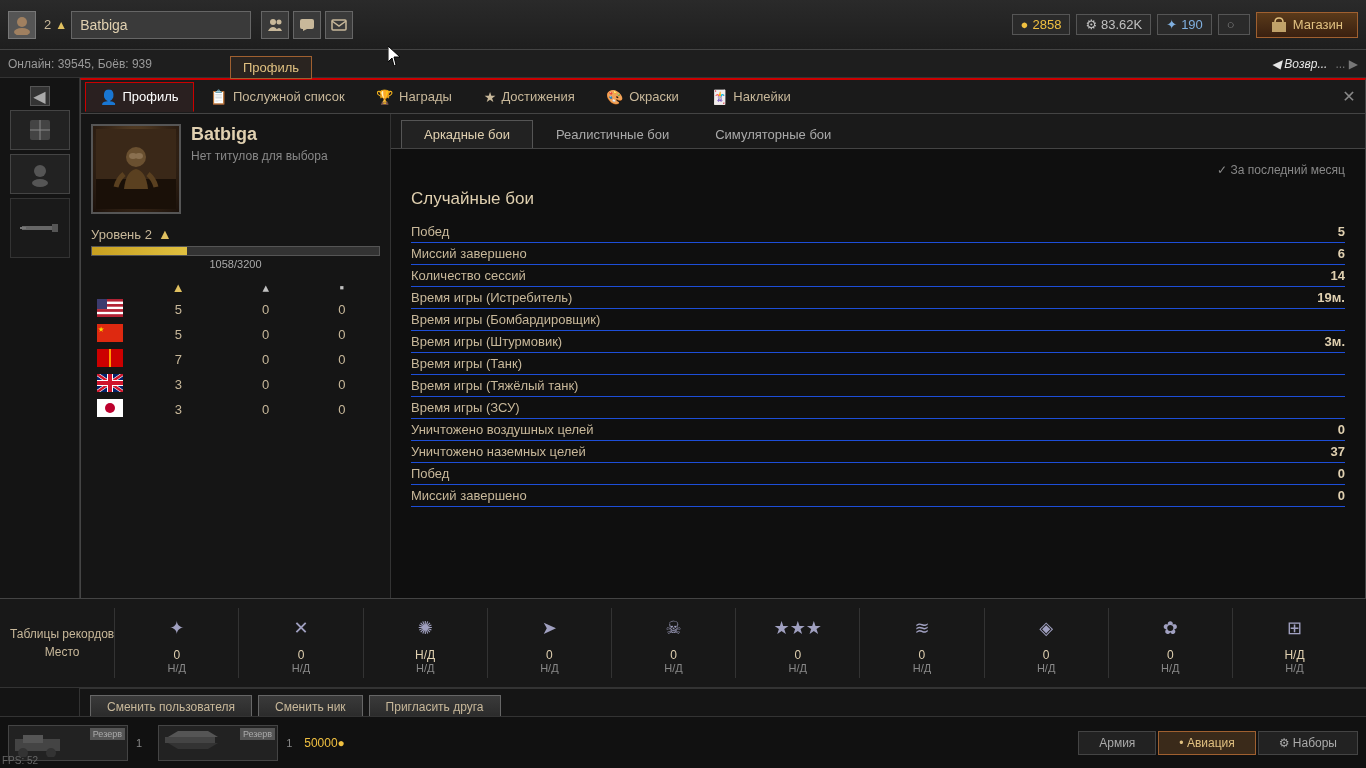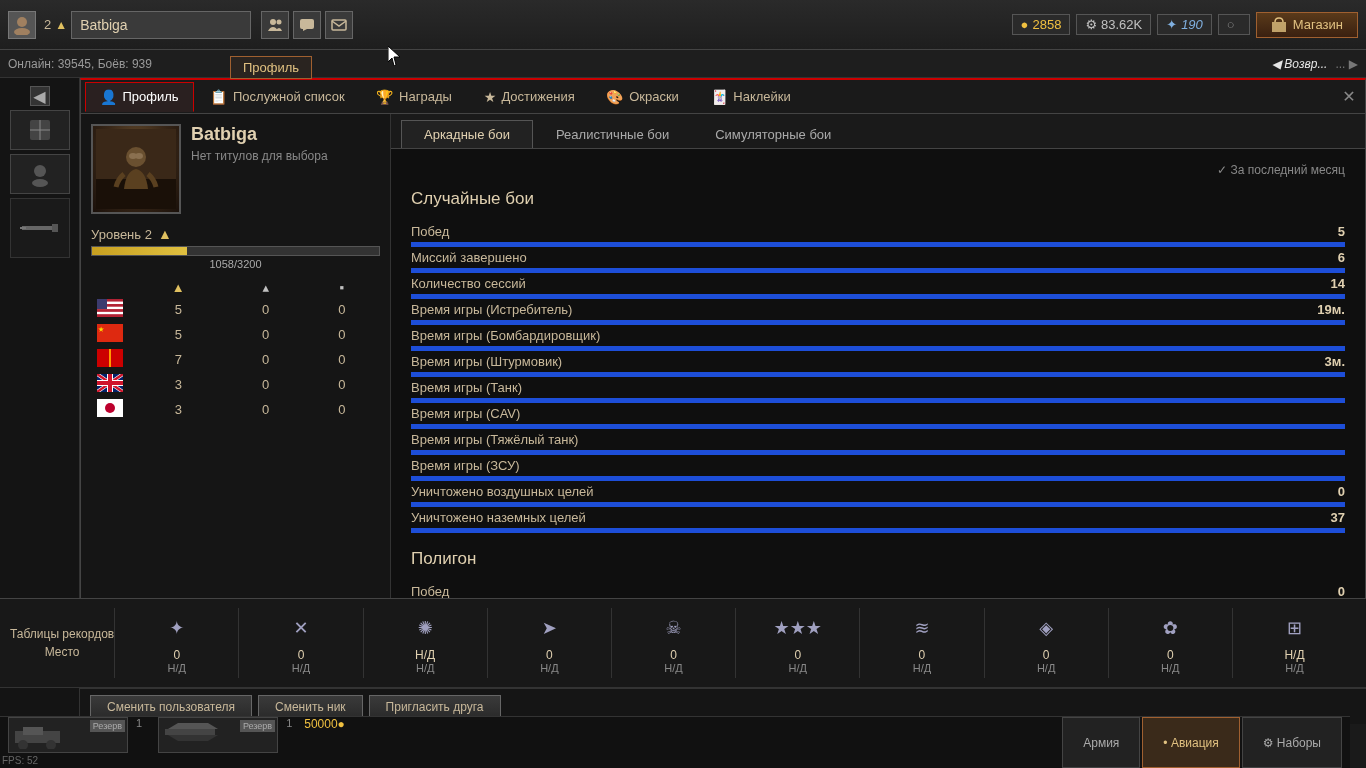--- a/index.html
+++ b/index.html
@@ -289,21 +289,21 @@
     .stats-section-title {
       font-size: 17px;
       color: #e0d0b0;
       margin: 8px 0 12px;
     }
     .stats-row {
       display: flex;
       justify-content: space-between;
       align-items: center;
       padding: 3px 0;
-      border-bottom: 5px solid #1d4ed8;
+      border-bottom: 1px solid #1d4ed8;
       font-size: 13px;
     }
     .stats-label { color: #c8b89a; }
     .stats-value { color: #e0d0b0; font-weight: bold; min-width: 60px; text-align: right; }
     .period-indicator {
       text-align: right;
       font-size: 12px;
       color: #888;
       padding: 4px 0;
     }
@@ -364,25 +364,25 @@
       color: #c8b89a;
       font-size: 12px;
       padding: 4px 16px;
       cursor: pointer;
       white-space: nowrap;
     }
 
     
     .bottom-bar {
       position: absolute;
-      bottom: 0; left: 0; right: 16px;
+      bottom: 0; left: 0; right: 0;
       height: 52px;
       background: #111;
       border-top: 1px solid #333;
-      display: flex; 
+      display: flex; align-items: center;
       padding: 0 8px; gap: 4px;
     }
     .vehicle-slot {
       height: 36px; width: 120px;
       background: #222;
       border: 1px solid #444;
       display: flex; align-items: center;
       padding: 2px 4px;
       font-size: 10px;
       color: #888;
@@ -520,21 +520,21 @@
     <div class="currency-item">
       <span style="color:#f0c040;">●</span>
       <span style="color:#f0c040;">2858</span>
     </div>
     <div class="currency-item">
       <span style="color:#c0c0c0;">⚙</span>
       <span style="color:#c0c0c0;">83.62K</span>
     </div>
     <div class="currency-item">
       <span style="color:#80b0e0;">✦</span>
-      <span style="color:#80b0e0;font-style:italic;">190</span>
+      <span style="color:#80b0e0;">190</span>
     </div>
     <div class="currency-item" style="min-width:32px;">
       <span style="color:#888;">○</span>
     </div>
     <div class="shop-btn">
       <svg width="16" height="16" viewBox="0 0 16 16">
         <rect x="1" y="5" width="14" height="10" fill="#e0c080" opacity="0.8"></rect>
         <path d="M4 5 Q4 1 8 1 Q12 1 12 5" fill="none" stroke="#e0c080" stroke-width="1.5"></path>
       </svg>
       <span>Магазин</span>
@@ -758,42 +758,37 @@
             </div>
             <div class="stats-row">
               <span class="stats-label">Время игры (Штурмовик)</span>
               <span class="stats-value">3м.</span>
             </div>
             <div class="stats-row">
               <span class="stats-label">Время игры (Танк)</span>
               <span class="stats-value"></span>
             </div>
             <div class="stats-row">
-              <span class="stats-label">Время игры (CAV)</span>
-              <span class="stats-value"></span>
-            </div>
-            <div class="stats-row">
               <span class="stats-label">Время игры (Тяжёлый танк)</span>
               <span class="stats-value"></span>
             </div>
             <div class="stats-row">
               <span class="stats-label">Время игры (ЗСУ)</span>
               <span class="stats-value"></span>
             </div>
             <div class="stats-row">
               <span class="stats-label">Уничтожено воздушных целей</span>
               <span class="stats-value">0</span>
             </div>
             <div class="stats-row">
               <span class="stats-label">Уничтожено наземных целей</span>
               <span class="stats-value">37</span>
             </div>
           </div>
 
-        <div class="stats-section-title" style="margin-top:16px;">Полигон</div>
 
         <div id="polygon-stats-rows">
             <div class="stats-row">
               <span class="stats-label">Побед</span>
               <span class="stats-value">0</span>
             </div>
             <div class="stats-row">
               <span class="stats-label">Миссий завершено</span>
               <span class="stats-value">0</span>
             </div>

